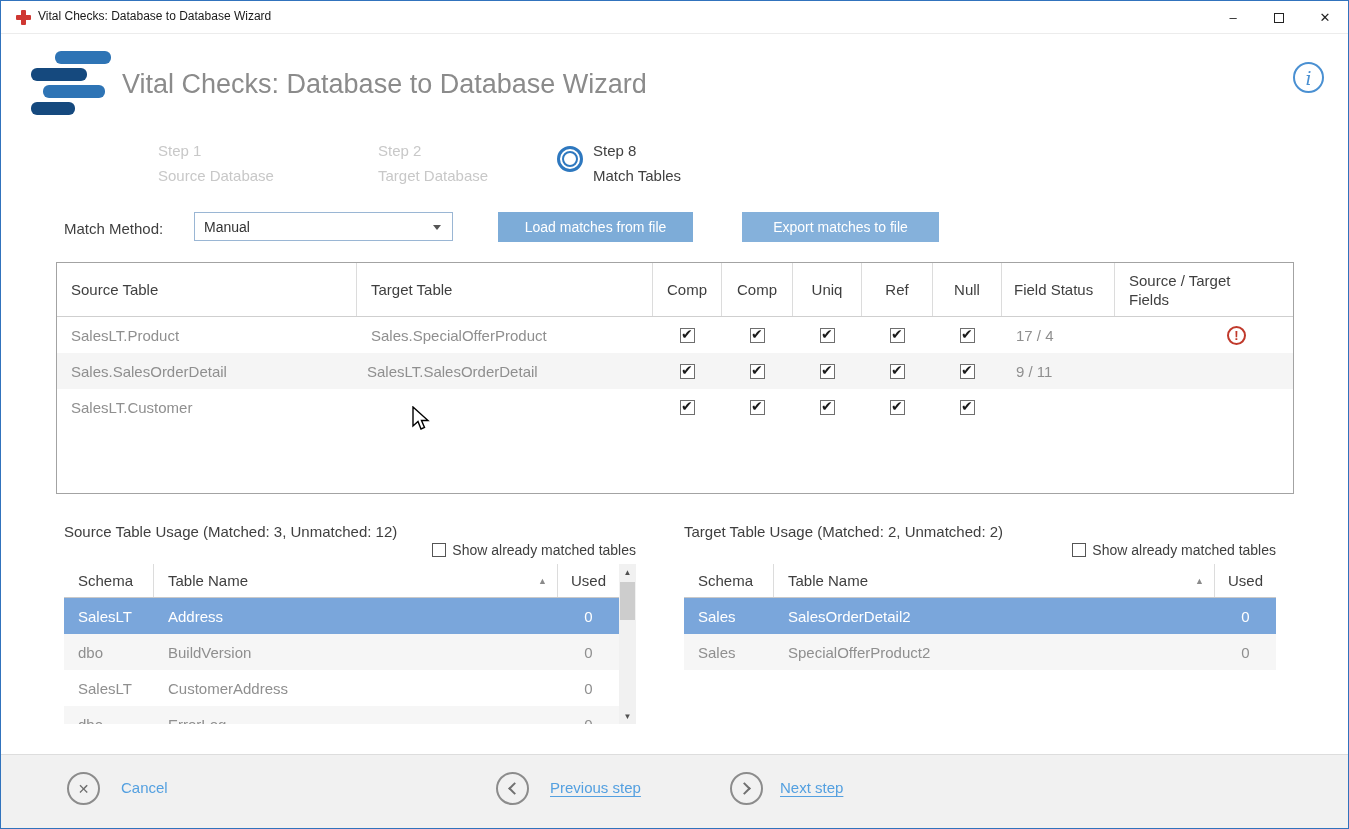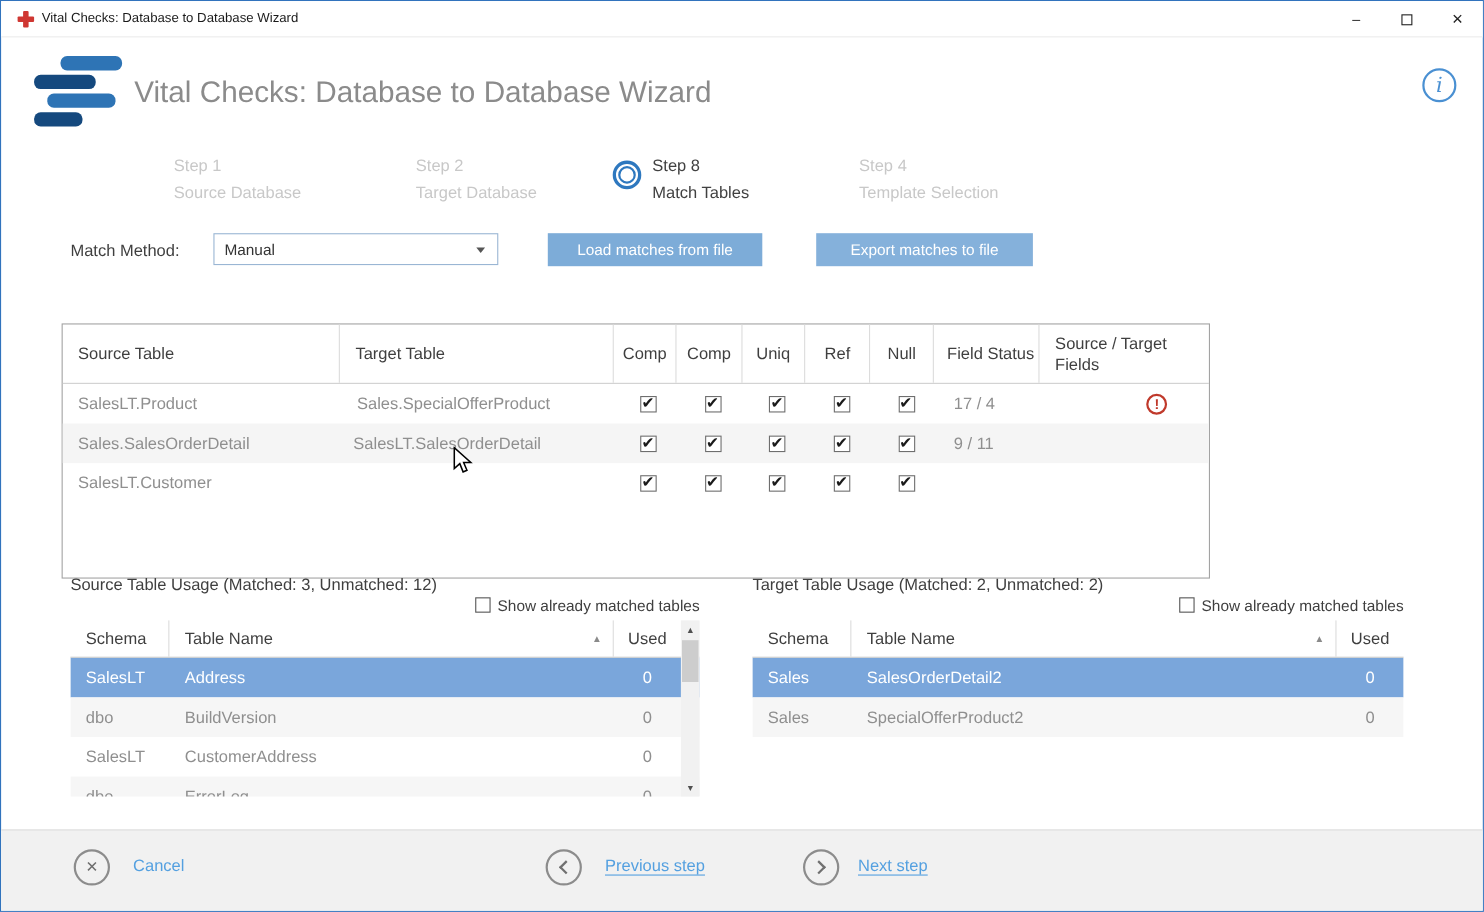--- a/index.html
+++ b/index.html
@@ -42,21 +42,21 @@
   .mm-select { position:absolute; left:193px; top:211px; width:259px; height:29px; border:1px solid #9ab6d4; background:#fff;
                font-size:14px; color:#333; display:flex; align-items:center; padding-left:9px; cursor:default; }
   .mm-select .caret { position:absolute; right:11px; top:12px; width:0; height:0;
                border-left:4px solid transparent; border-right:4px solid transparent; border-top:5px solid #555; }
   .blue-btn { position:absolute; top:211px; height:30px; background:#7dacd8; color:#fff; font-size:14px; border:none;
               display:flex; align-items:center; justify-content:center; cursor:default; font-family:inherit; }
   .btn-load { left:497px; width:195px; }
   .btn-export { left:741px; width:197px; background:#85b1db; }
 
   
-  .mtable { position:absolute; left:55px; top:261px; width:1044px; height:232px; border:1px solid #a3a3a3; background:#fff;margin-top:32px; }
+  .mtable { position:absolute; left:55px; top:261px; width:1238px; height:232px; border:1px solid #a3a3a3; background:#fff; }
   .mt-head { display:flex; height:54px; border-bottom:1px solid #cfcfcf; }
   .mt-head .mc { border-right:1px solid #dcdcdc; color:#3f3f3f; font-size:15px; display:flex; align-items:center; }
   .mt-head .mc:last-child { border-right:none; }
   .mt-row { display:flex; height:36px; align-items:center; font-size:15px; color:#8f8f8f; }
   .mt-row.alt { background:#f5f5f5; }
   .mc { box-sizing:border-box; }
   .c-src   { width:300px; padding-left:14px; }
   .c-tgt   { width:296px; padding-left:14px; }
   .c-meta  { width:69px;  justify-content:center; display:flex; }
   .c-comp  { width:71px;  justify-content:center; display:flex; }
@@ -156,24 +156,20 @@
   </div>
   <div class="step inactive" style="left:377px">
     <div class="ln1">Step 2</div>
     <div class="ln2">Target Database</div>
   </div>
   <div class="step3-icon"></div>
   <div class="step active" style="left:592px">
     <div class="ln1">Step 8</div>
     <div class="ln2">Match Tables</div>
   </div>
-  <div class="step inactive" style="left:780px">
-    <div class="ln1">Step 4</div>
-    <div class="ln2">Template Selection</div>
-  </div>
 
   <div class="mm-label">Match Method:</div>
   <div class="mm-select">
     <span>Manual</span>
     <span class="caret"></span>
   </div>
   <button class="blue-btn btn-load">Load matches from file</button>
   <button class="blue-btn btn-export">Export matches to file</button>
 
   <div class="mtable">

